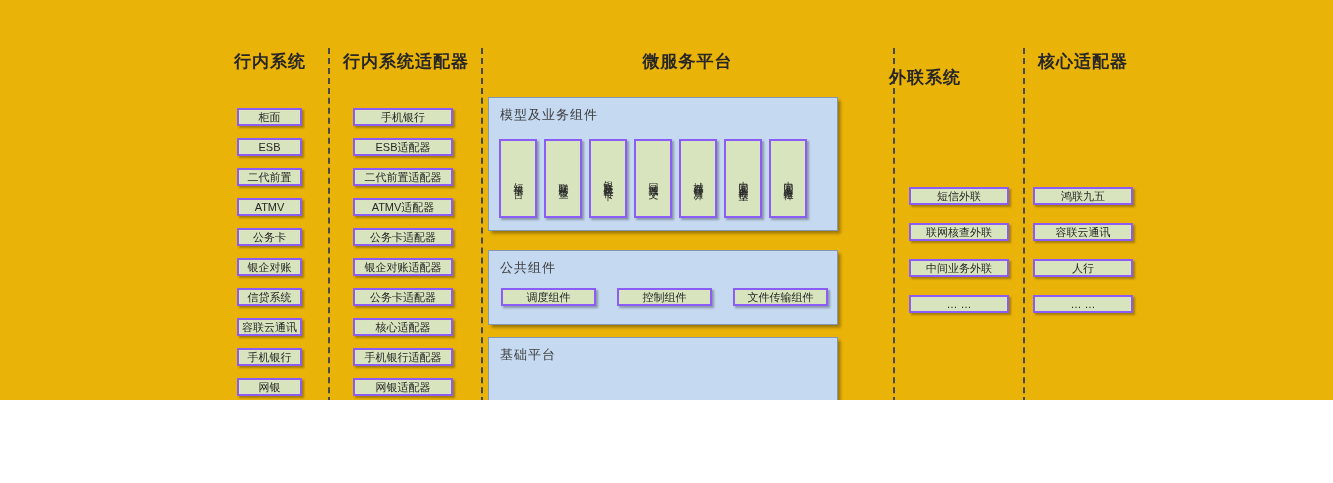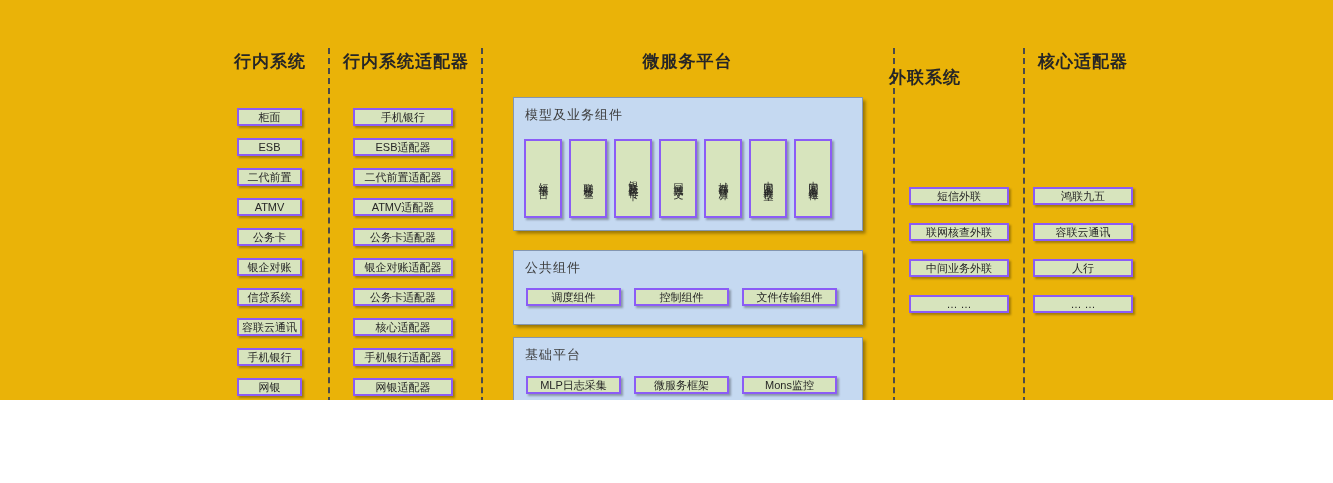--- a/index.html
+++ b/index.html
@@ -57,21 +57,21 @@
     align-items: center;
     justify-content: center;
     font-size: 11px;
     font-weight: normal;
     color: #262626;
     white-space: nowrap;
   }
 
   .panel {
     position: absolute;
-    left: 513px;
+    left: 488px;
     width: 350px;
     background: #c5d9f1;
     border: 1px solid #8496b0;
     box-shadow: 2.5px 2.5px 3px rgba(0,0,0,0.35);
     box-sizing: border-box;
   }
   .panel1 { top: 97px;  height: 134px; }
   .panel2 { top: 250px; height: 75px; padding-left: 19px; }
   .panel3 { top: 337px; height: 76px; }
   .panel-label {
@@ -86,21 +86,21 @@
   .vrow { position: absolute; left: 10px; top: 41px; display: flex; gap: 7px; }
   .vrow .green-box {
     width: 38px;
     height: 79px;
     writing-mode: vertical-rl;
     text-orientation: upright;
     letter-spacing: 2px;
     font-size: 10px;
     white-space: normal;
   }
-  .hrow { position: absolute; left: 12px; top: 37px; display: flex; gap: 13px; }
+  .hrow { position: absolute; left: 12px; top: 37px; display: flex; gap: 21px; }
   .hrow .green-box { width: 95px; height: 18px; }
   .panel3 .hrow { top: 38px; }
 
   .bottom-rule {
     position: absolute;
     left: 0;
     top: 471px;
     width: 1333px;
     height: 3px;
     background: #141414;
@@ -169,26 +169,20 @@
     <div class="hrow">
 
     <div class="green-box">调度组件</div>
         <div class="green-box">控制组件</div>
         <div class="green-box">文件传输组件</div>
       </div>
   </div>
 
   <div class="panel panel3">
     <div class="panel-label">基础平台</div>
-    <div class="hrow">
-
-    <div class="green-box">MLP日志采集</div>
-        <div class="green-box">微服务框架</div>
-        <div class="green-box">Mons监控</div>
-      </div>
   </div>
 
   <div class="vlist col4">
 
   <div class="green-box">短信外联</div>
       <div class="green-box">联网核查外联</div>
       <div class="green-box">中间业务外联</div>
       <div class="green-box">… …</div>
     </div>
 

